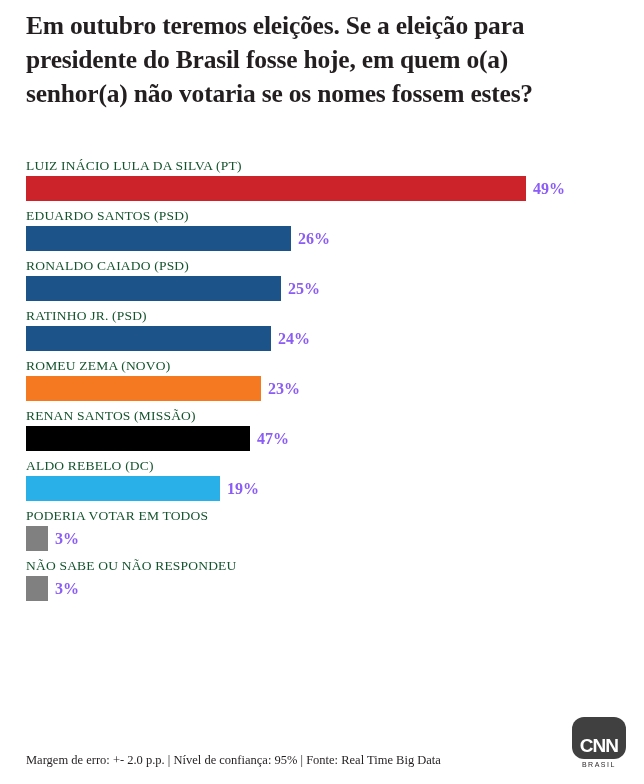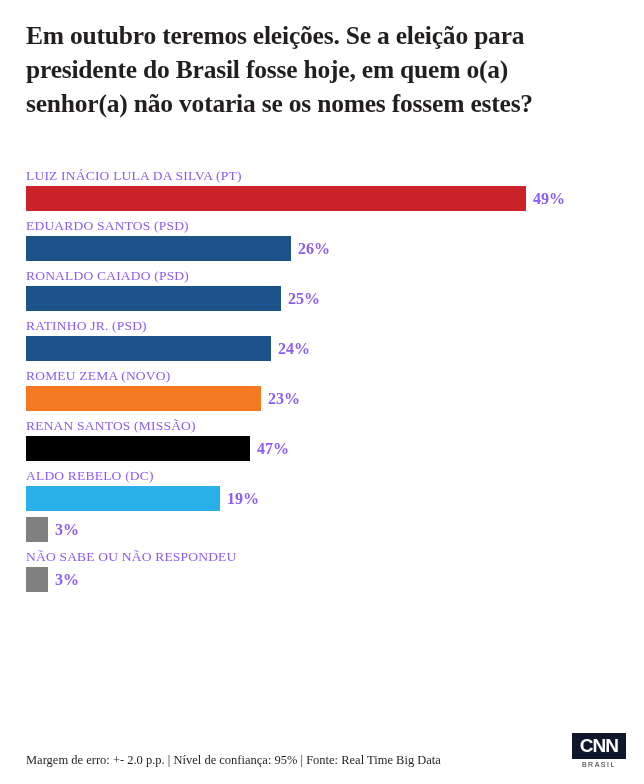--- a/index.html
+++ b/index.html
@@ -28,35 +28,35 @@
   .headline-line {
     font-family: "Liberation Serif", serif;
     font-weight: bold;
     font-size: 25.5px;
     line-height: 34px;
     color: #231f20;
     letter-spacing: -0.2px;
     white-space: nowrap;
   }
   .headline-block {
-    padding-top: 19px;
+    padding-top: 9px;
   }
   .chart {
     margin-top: 46px;
     padding-left: 26px;
     padding-right: 14px;
   }
   .row {
     margin-bottom: 6px;
   }
   .row-label {
     font-family: "Liberation Serif", serif;
     font-size: 13.5px;
     font-weight: normal;
-    color: #8b5cf6;
+    color: #14532d;
     letter-spacing: 0.2px;
     line-height: 17px;
     margin-bottom: 2px;
     white-space: nowrap;
   }
   .bar-line {
     display: flex;
     align-items: center;
   }
   .bar {
@@ -88,28 +88,28 @@
     line-height: 16px;
     white-space: nowrap;
   }
   .logo {
     display: flex;
     flex-direction: column;
     align-items: center;
     margin-right: 6px;
   }
   .logo-badge {
-    background: #0f172a;
-    border-radius: 0;
+    background: #404040;
+    border-radius: 12px;
     color: #ffffff;
     font-family: "Liberation Sans", sans-serif;
     font-weight: bold;
     font-size: 19px;
     letter-spacing: -1px;
-    padding: 3px 8px 4px 8px;
+    padding: 19px 8px 4px 8px;
     line-height: 1;
   }
   .logo-sub {
     font-family: "Liberation Sans", sans-serif;
     font-size: 7px;
     letter-spacing: 1.5px;
     color: #231f20;
     margin-top: 2px;
   }
 </style>
@@ -177,20 +177,21 @@
 
     <div class="row">
       <div class="row-label">ALDO REBELO (DC)</div>
       <div class="bar-line">
         <div class="bar" style="width:194px;background:#29b0e8;"></div>
         <div class="bar-value">19%</div>
       </div>
     </div>
 
     <div class="row">
+      <div class="row-label">PODERIA VOTAR EM TODOS</div>
       <div class="bar-line">
         <div class="bar" style="width:22px;background:#808080;"></div>
         <div class="bar-value">3%</div>
       </div>
     </div>
 
     <div class="row">
       <div class="row-label">NÃO SABE OU NÃO RESPONDEU</div>
       <div class="bar-line">
         <div class="bar" style="width:22px;background:#808080;"></div>

